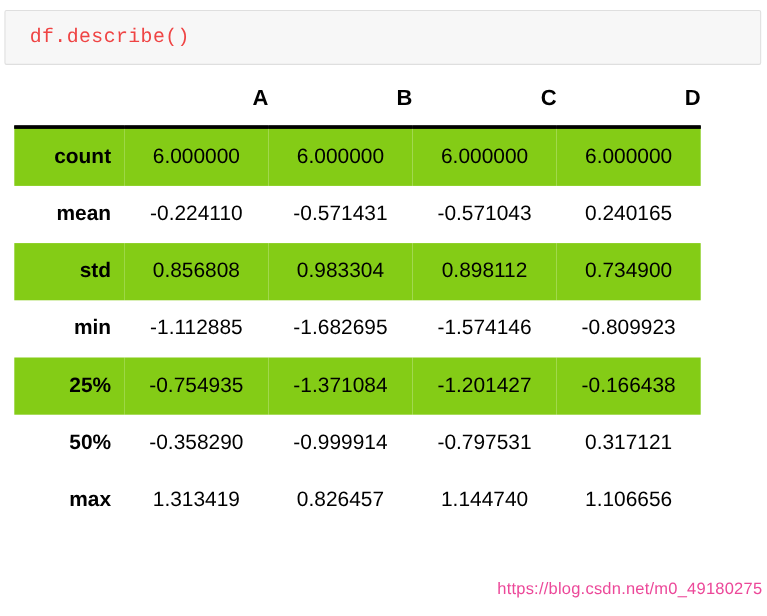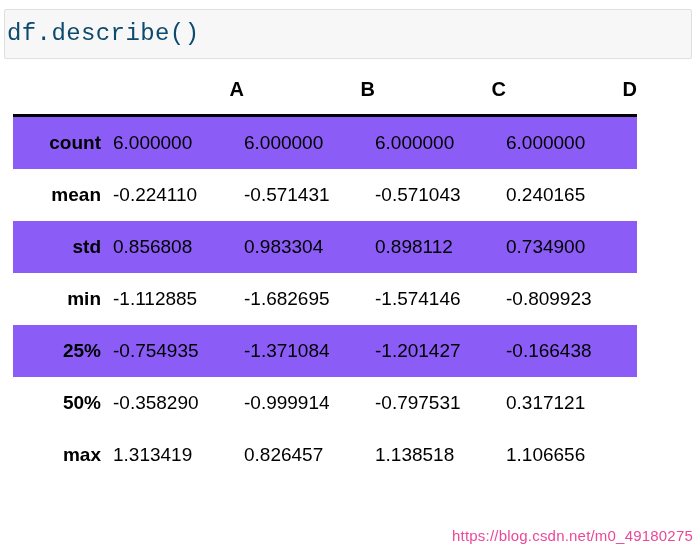--- a/index.html
+++ b/index.html
@@ -24,27 +24,27 @@
     top: 9px;
     width: 688px;
     height: 50px;
     box-sizing: border-box;
     background: #f7f7f7;
     border: 1px solid #dfdfdf;
     border-radius: 2px;
   }
   .code-cell .code-text {
     position: absolute;
-    left: 2px;
+    left: 22px;
     top: 50%;
     transform: translateY(-50%);
     font-family: "Liberation Mono", "DejaVu Sans Mono", monospace;
-    font-size: 24px;
+    font-size: 18px;
     line-height: 1;
-    color: #0c4a6e;
+    color: #ef4444;
     white-space: pre;
     letter-spacing: 0.4px;
   }
 
   
   .df-wrap {
     position: absolute;
     left: 13px;
     top: 78px;
     width: 624px;
@@ -69,28 +69,28 @@
   }
   table.dataframe tbody th {
     font-weight: bold;
     text-align: right;
     padding: 15px 12px 15px 0;
     border: none;
     font-size: 19px;
     white-space: nowrap;
   }
   table.dataframe tbody td {
-    text-align: left;
+    text-align: center;
     padding: 15px 0 15px 0;
     border: none;
     font-weight: 400;
     white-space: nowrap;
   }
   table.dataframe tbody tr.stripe {
-    background: #8b5cf6;
+    background: #84cc16;
   }
   
   col.idx  { width: 100px; }
   col.dcol { width: 131px; }
 
   
   .watermark {
     position: absolute;
     right: 4px;
     bottom: 16px;
@@ -168,20 +168,20 @@
         <th>50%</th>
         <td>-0.358290</td>
         <td>-0.999914</td>
         <td>-0.797531</td>
         <td>0.317121</td>
       </tr>
       <tr>
         <th>max</th>
         <td>1.313419</td>
         <td>0.826457</td>
-        <td>1.138518</td>
+        <td>1.144740</td>
         <td>1.106656</td>
       </tr>
     </tbody>
   </table>
 </div>
 
 <div class="watermark">https://blog.csdn.net/m0_49180275</div>
 
 </body></html>

